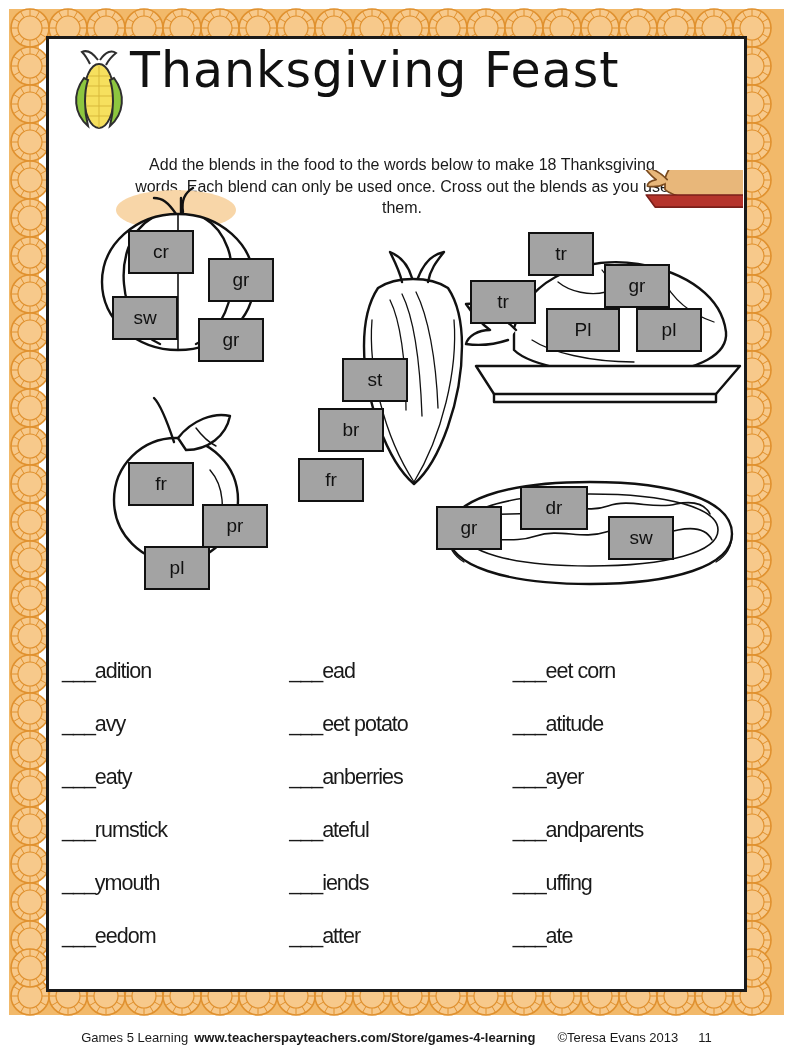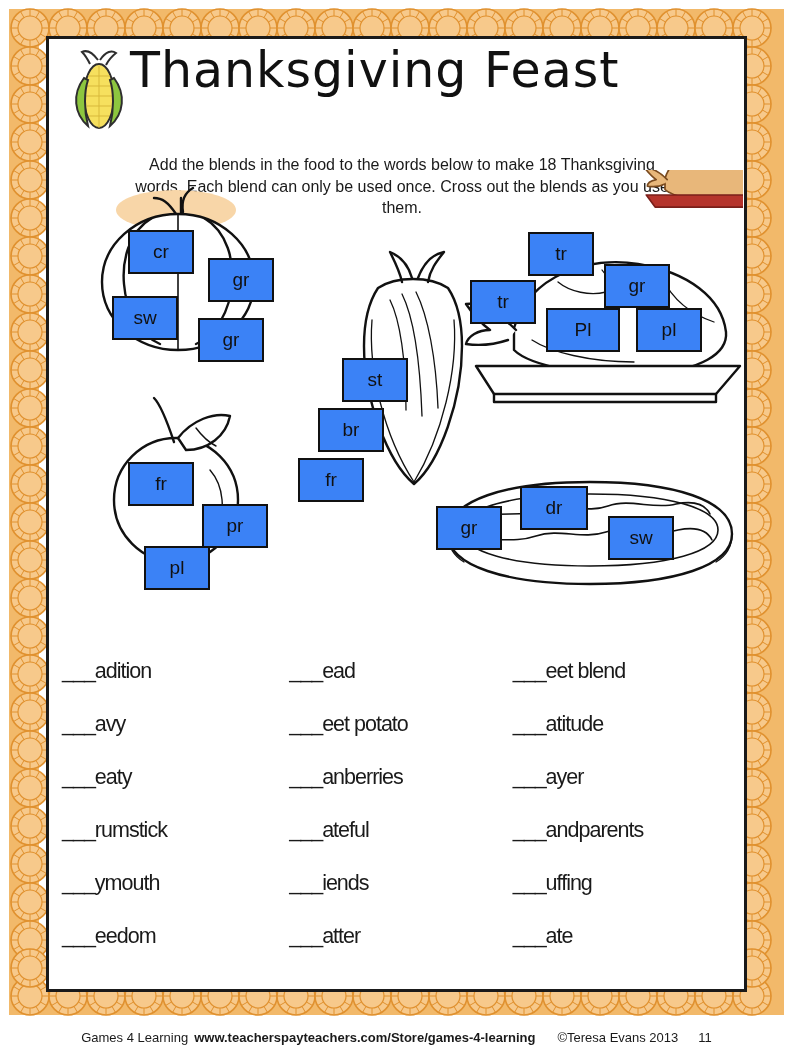--- a/index.html
+++ b/index.html
@@ -81,21 +81,21 @@
     position: absolute;
     left: 50px;
     top: 170px;
     width: 693px;
     height: 460px;
   }
   .art svg { position: absolute; left: 0; top: 0; }
 
   .blend {
     position: absolute;
-    background: #3b82f6;
+    background: #a3a3a3;
     border: 2px solid #111111;
     font-size: 19px;
     color: #111111;
     display: flex;
     align-items: center;
     justify-content: center;
     box-sizing: border-box;
     font-family: "Liberation Sans", sans-serif;
   }
 
@@ -384,29 +384,29 @@
     </div>
     <div class="word-col c2">
       <div class="word-item blank">___ead</div>
       <div class="word-item blank">___eet potato</div>
       <div class="word-item blank">___anberries</div>
       <div class="word-item blank">___ateful</div>
       <div class="word-item blank">___iends</div>
       <div class="word-item blank">___atter</div>
     </div>
     <div class="word-col c3">
-      <div class="word-item blank">___eet blend</div>
+      <div class="word-item blank">___eet corn</div>
       <div class="word-item blank">___atitude</div>
       <div class="word-item blank">___ayer</div>
       <div class="word-item blank">___andparents</div>
       <div class="word-item blank">___uffing</div>
       <div class="word-item blank">___ate</div>
     </div>
   </div>
 
   <div class="footer">
-    <span class="f1">Games 4 Learning</span>
+    <span class="f1">Games 5 Learning</span>
     <span class="f2">www.teacherspayteachers.com/Store/games-4-learning</span>
     <span class="f3">©Teresa Evans 2013</span>
     <span class="f4">11</span>
   </div>
 
 </div>
 
 </body></html>

